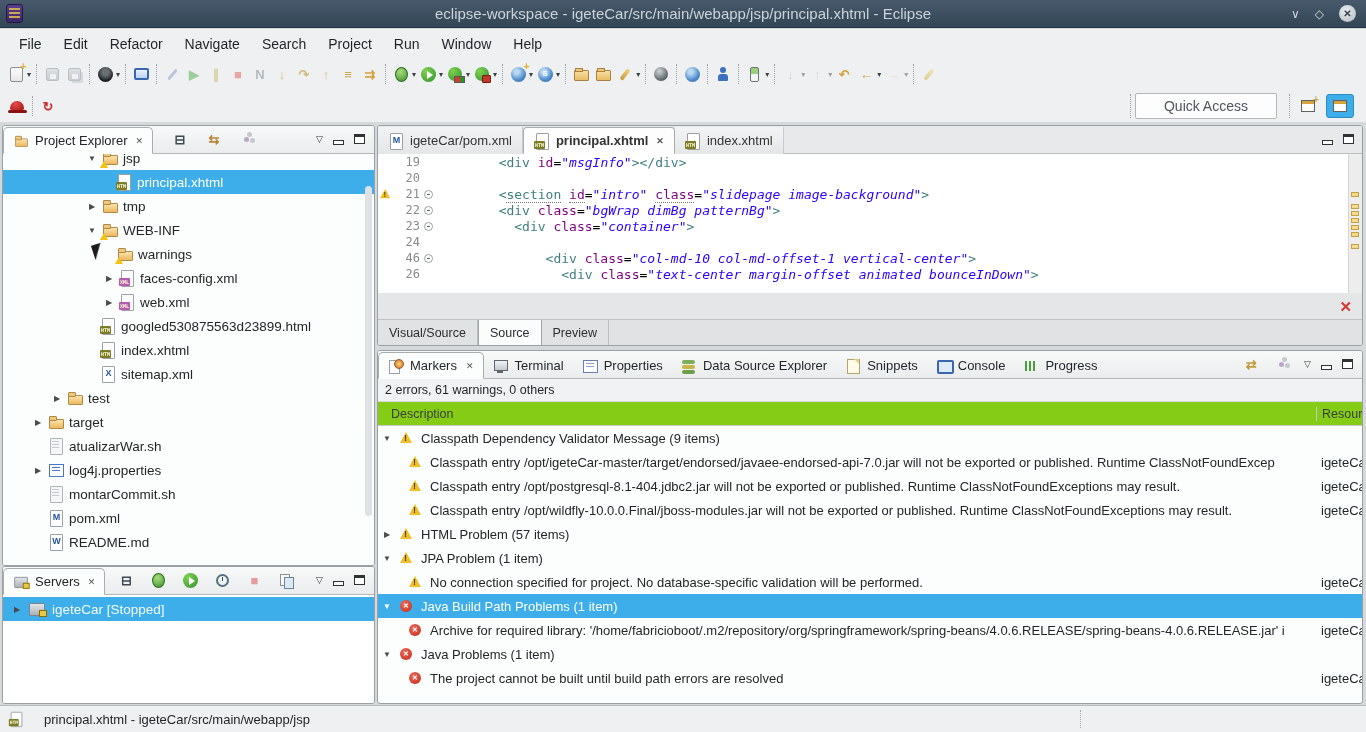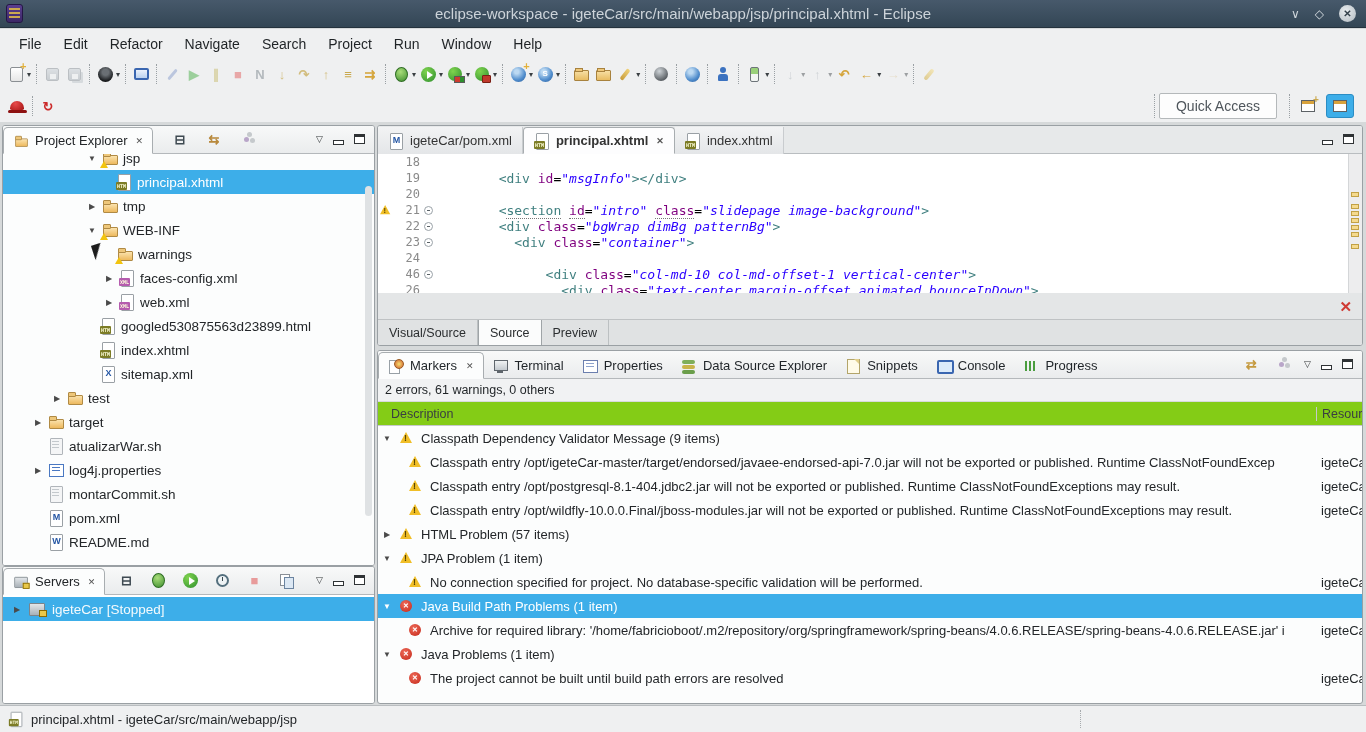--- a/index.html
+++ b/index.html
@@ -19,21 +19,21 @@
 .menubar{position:absolute;left:0;top:29px;right:0;height:29px;background:#eff0f1;display:flex;align-items:center;padding-left:8px}
 .menu-item{padding:4px 11px;font-size:14px;color:#1f2326}
 .toolbar{position:absolute;left:0;right:0;background:#eff0f1;display:flex;align-items:center}
 #toolbar1{top:58px;height:32px;padding-left:5px}
 #toolbar2{top:90px;height:32px;padding-left:6px}
 .tbtn{display:inline-flex;align-items:center;padding:1px;border-radius:3px}
 .tsep{width:1px;height:20px;border-left:1px dotted #9aa0a4;margin:0 4px}
 .ic{width:20px;height:20px;display:inline-flex;align-items:center;justify-content:center;font-size:13px;line-height:1;position:relative}
 .dd{font-size:8px;color:#3a3f43;margin-left:1px}
 .dis{opacity:.45}
-.qa-box{border:1px solid #b4b8ba;background:#fdfdfd;border-radius:2px;padding:4px 16px;color:#4e555b;font-size:14px;margin-right:8px}
+.qa-box{border:1px solid #b4b8ba;background:#fdfdfd;border-radius:2px;padding:4px 28px;color:#4e555b;font-size:14px;margin-right:8px}
 .persp{width:28px;height:24px;border-radius:3px;display:flex;align-items:center;justify-content:center;margin-right:4px}
 .persp.active{background:#3daee9;border:1px solid #2b8dc4}
 .pw{width:14px;height:12px;border:1px solid #5d6putting266;border:1px solid #5d6266;background:#fff;position:relative}
 .pw::before{content:"";position:absolute;left:0;right:0;top:0;height:3px;background:#d9a33c}
 .persp .plus{position:absolute;margin-left:16px;margin-top:-14px;color:#caa84f;font-weight:bold;font-size:10px}
 
 
 .k-new{width:13px;height:15px;background:linear-gradient(#fff,#e6e6e6);border:1px solid #8a8f93;border-radius:2px;position:relative}
 .k-new::after{content:"+";position:absolute;right:-5px;top:-7px;color:#e2b13c;font-weight:bold;font-size:11px}
 .k-floppy,.k-floppyall{width:13px;height:13px;background:linear-gradient(#c6cdd3,#9aa4ac);border:1px solid #7d868d;border-radius:2px;position:relative}
@@ -172,21 +172,21 @@
 .sev-err::before{content:"";position:absolute;left:1px;top:1px;width:12px;height:12px;border-radius:50%;background:radial-gradient(circle at 40% 35%,#ef6c5a,#c32618)}
 .sev-err::after{content:"✕";position:absolute;left:1px;top:1px;width:12px;height:12px;display:flex;align-items:center;justify-content:center;font:700 7px "Liberation Sans",sans-serif;color:#fff}
 .sev.small{transform:scale(.85)}
 
 
 #servers-list{position:absolute;top:28px;left:0;right:0;bottom:0;background:#fff}
 .srow{height:24px;margin-top:2px;display:flex;align-items:center;gap:6px;padding-left:8px;font-size:13.5px}
 .srow.sel{background:#3daee9;color:#f4fafd}
 
 
-#statusbar{position:absolute;left:0;right:0;top:705px;height:27px;background:#eff0f1;border-top:1px solid #b9bdc0;display:flex;align-items:center;gap:6px;padding-left:8px;font-size:13px;color:#232629}
+#statusbar{position:absolute;left:0;right:0;top:705px;height:27px;background:#eff0f1;border-top:1px solid #b9bdc0;display:flex;align-items:center;gap:19px;padding-left:8px;font-size:13px;color:#232629}
 .sb-sep{position:absolute;left:1080px;top:4px;bottom:4px;border-left:1px dotted #a6aaad}
 </style>
 </head>
 <body>
 
 <div id="root">
 
   <div class="titlebar">
     <span class="app-icon"></span>
     <span class="tb-title">eclipse-workspace - igeteCar/src/main/webapp/jsp/principal.xhtml - Eclipse</span>
@@ -610,26 +610,20 @@
             <span class="bd bd-htm">HTM</span>
           </span>
           <span>index.xhtml</span>
         </span>
         <span class="emm">
           <span class="wmin"></span>
           <span class="wmax"></span>
         </span>
       </div>
     <div id="code-area">
-        <div class="codeline">
-          <span class="ann"></span>
-          <span class="lnum">18</span>
-          <span class="foldc"></span>
-          <span class="ctext"></span>
-        </div>
         <div class="codeline">
           <span class="ann"></span>
           <span class="lnum">19</span>
           <span class="foldc"></span>
           <span class="ctext"><span>        </span><span class="tk-t">&lt;div </span><span class="tk-a">id</span><span>=</span><span class="tk-v">"msgInfo"</span><span class="tk-t">&gt;&lt;/div&gt;</span></span>
         </div>
         <div class="codeline">
           <span class="ann"></span>
           <span class="lnum">20</span>
           <span class="foldc"></span>

